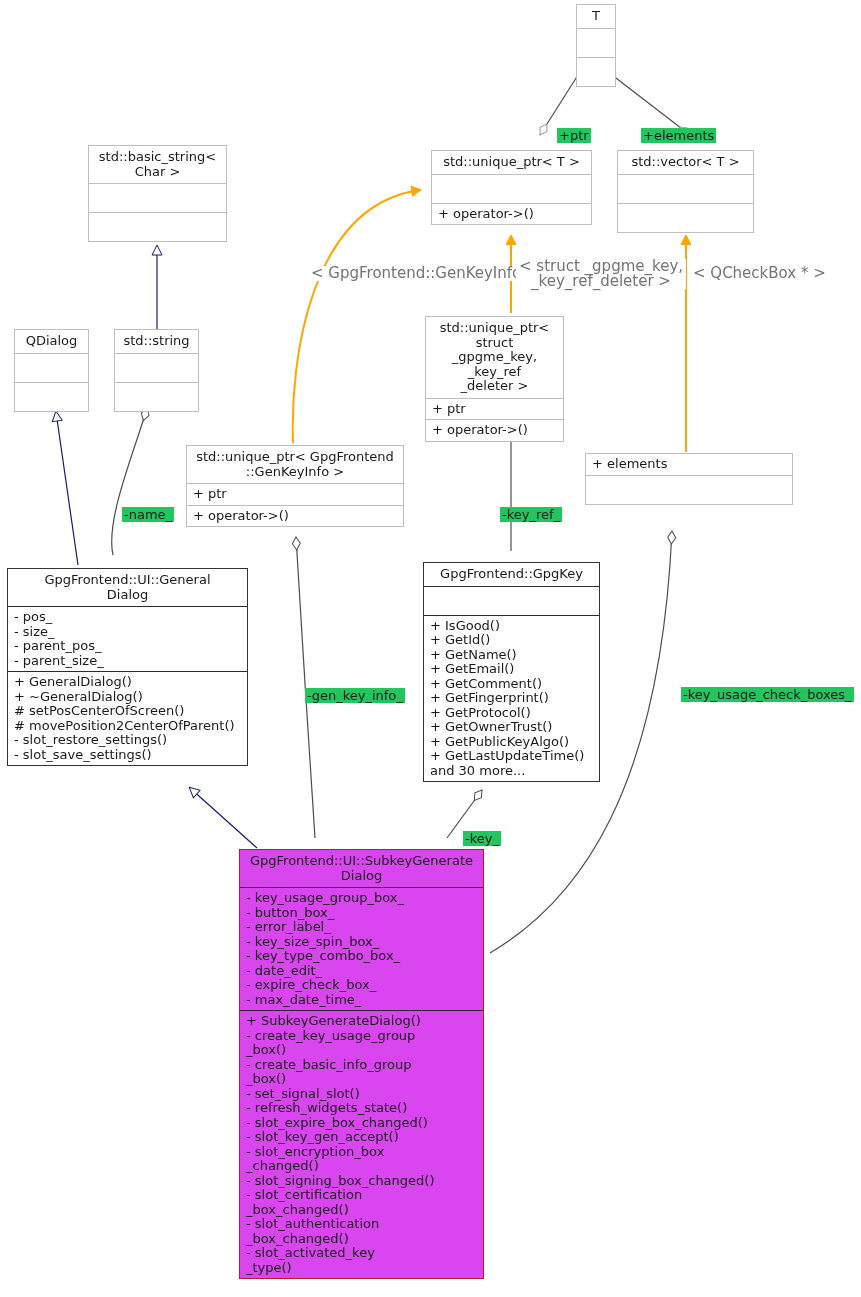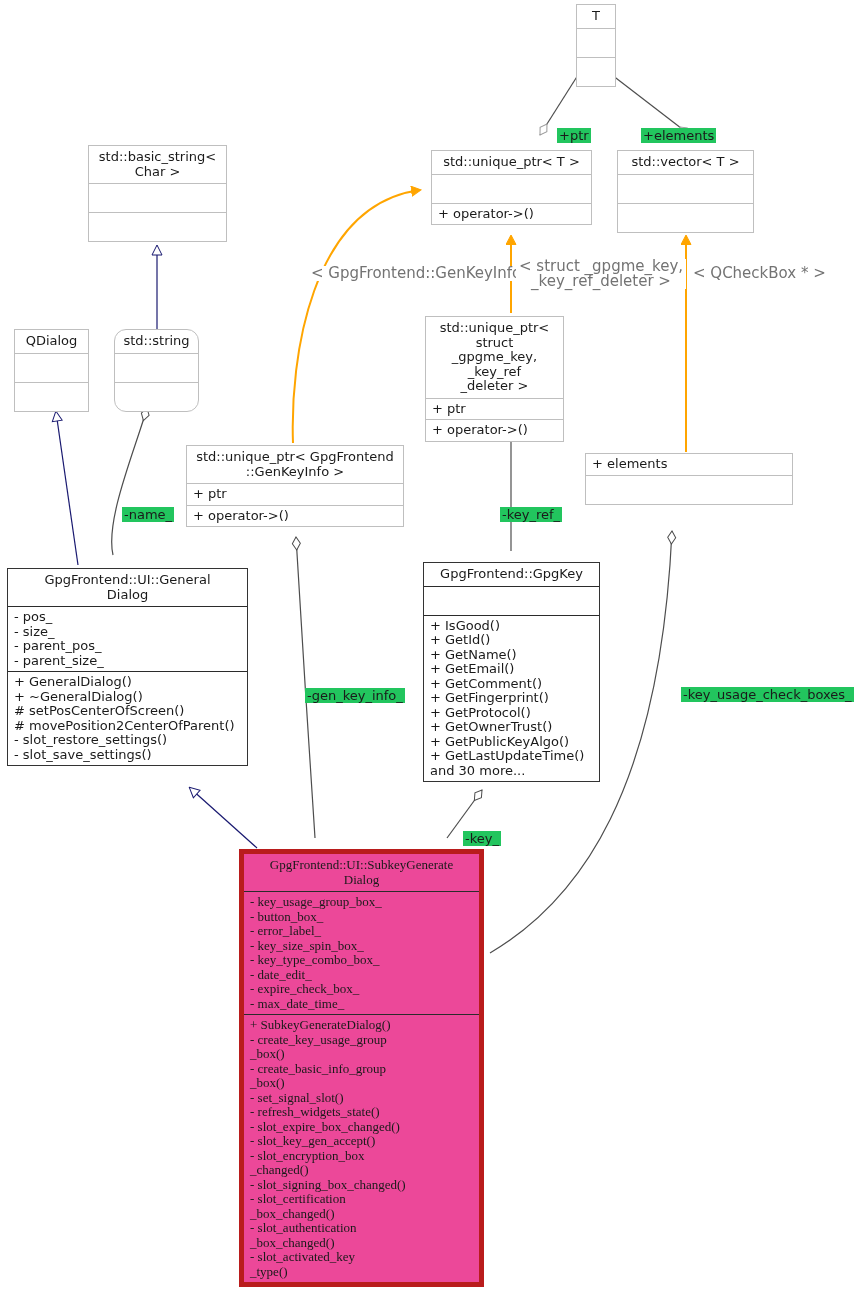--- a/index.html
+++ b/index.html
@@ -32,23 +32,22 @@
     background: #ffffff;
     border: 1px solid #bfbfbf;
     font-size: 13px;
     color: #1a1a1a;
     line-height: 14.5px;
   }
   .node.strong {
     border: 1px solid #333333;
   }
   .node.highlight {
-    background: #ec4899;
-    border: 5px solid #b91c1c;
-    font-family: Liberation Serif, serif;
+    background: #d946ef;
+    border: 1px solid #b91c1c;
   }
   .node .title {
     text-align: center;
     padding: 4px 5px 4px 5px;
     border-bottom: 1px solid #bfbfbf;
     white-space: pre-line;
   }
   .node.strong .title,
   .node.highlight .title {
     border-bottom: 1px solid #2b2b2b;
@@ -188,21 +187,21 @@
     <div class="attrs empty"></div>
     <div class="ops empty"></div>
   </div>
 
   <div class="node" style="left:14px; top:329px; width:75px;">
     <div class="title">QDialog</div>
     <div class="attrs empty"></div>
     <div class="ops empty"></div>
   </div>
 
-  <div class="node" style="left:114px; top:329px; width:85px;border-radius:12px;">
+  <div class="node" style="left:114px; top:329px; width:85px;">
     <div class="title">std::string</div>
     <div class="attrs empty"></div>
     <div class="ops empty"></div>
   </div>
 
   <div class="node" style="left:186px; top:445px; width:218px;">
     <div class="title">std::unique_ptr&lt; GpgFrontend
 ::GenKeyInfo &gt;</div>
     <div class="attrs">+ ptr</div>
     <div class="ops">+ operator-&gt;()</div>

